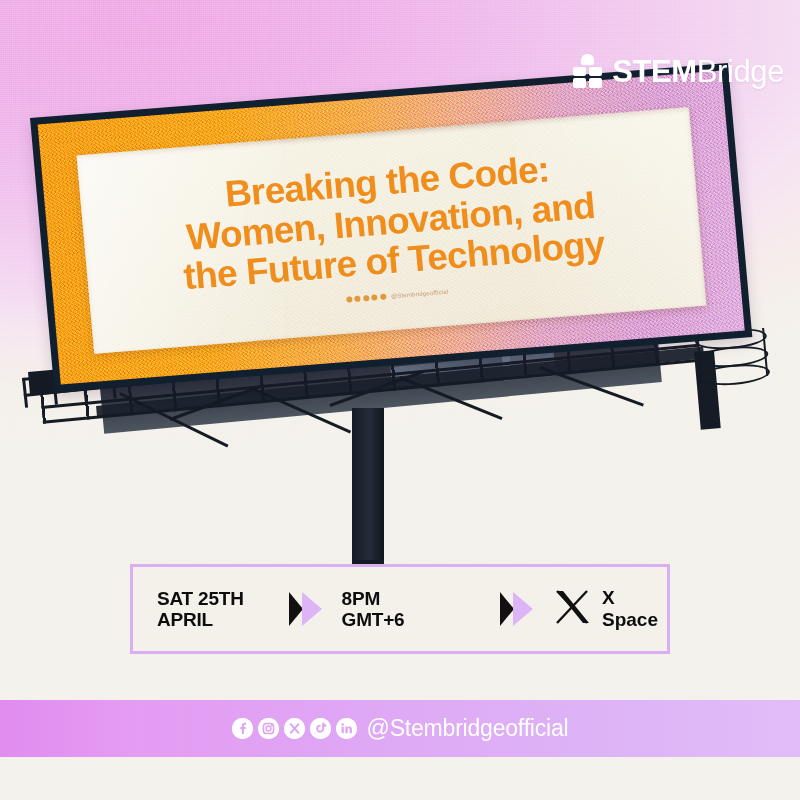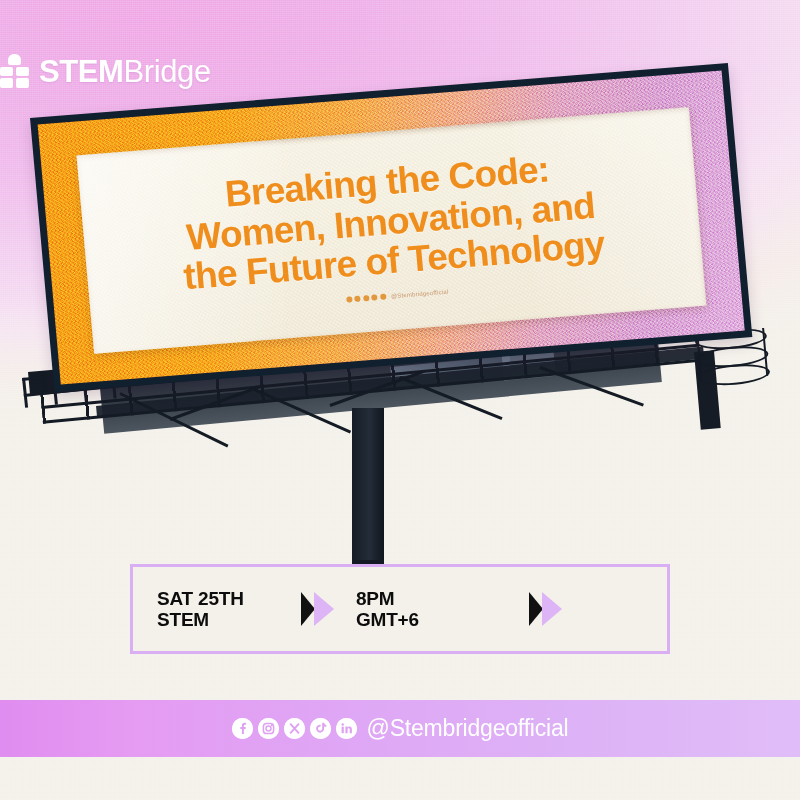--- a/index.html
+++ b/index.html
@@ -43,21 +43,21 @@
     position:absolute; inset:0; pointer-events:none; opacity:.35;
     background-image:
       repeating-conic-gradient(from 0deg at 50% 50%, rgba(255,255,255,.22) 0deg 18deg, rgba(140,90,160,.10) 18deg 36deg);
     background-size:5px 5px;
     mix-blend-mode:soft-light;
   }
 
   
   .brand {
     position:absolute; left:0; top:54px; width:784px;
-    display:flex; align-items:center; justify-content:flex-start; gap:9px;
+    display:flex; align-items:center; justify-content:flex-end; gap:9px;
     z-index:30;
   }
   .brand-mark { width:30px; height:34px; position:relative; display:block; }
   .brand-mark i { position:absolute; background:#ffffff; display:block; }
   .bm1 { left:8px;  top:0px;   width:13px; height:11px; border-radius:6px 6px 2px 2px; }
   .bm2 { left:0px;  top:13px;  width:13px; height:9px;  border-radius:2px; }
   .bm3 { left:16px; top:13px;  width:13px; height:9px;  border-radius:2px; }
   .bm4 { left:0px;  top:24px;  width:13px; height:10px; border-radius:2px; }
   .bm5 { left:16px; top:24px;  width:13px; height:10px; border-radius:2px; }
   .brand-text {
@@ -380,33 +380,43 @@
           </div>
         </div>
       </div>
     </div>
 
   </div>
 
   <div class="infobar">
     <div class="ib-cell ib-date">
       <div class="ib-text">SAT 25TH
-STEM</div>
+APRIL</div>
     </div>
     <div class="arrows">
       <span class="tri tri-dark"></span>
         <span class="tri tri-light"></span>
     </div>
     <div class="ib-cell ib-time">
       <div class="ib-text">8PM
 GMT+6</div>
     </div>
     <div class="arrows">
       <span class="tri tri-dark"></span>
         <span class="tri tri-light"></span>
+    </div>
+    <div class="ib-cell ib-x">
+      <span>
+        <svg width="40" height="40" viewBox="0 0 40 40">
+          <path d="M4 4 L34 36" stroke="#111" stroke-width="2.4" fill="none"></path>
+          <path d="M34 4 L4 36" stroke="#111" stroke-width="2.4" fill="none"></path>
+          <path d="M4 4 L10 4 L36 36 L30 36 Z" fill="#111"></path>
+        </svg>
+      </span>
+      <span class="xlabel">X Space</span>
     </div>
   </div>
 
   <div class="footer">
     <div class="social-row">
       <span class="sicon">
         <svg width="21" height="21" viewBox="0 0 21 21">
             <circle cx="10.5" cy="10.5" r="10.5" fill="#fff"></circle>
             <path d="M11.9 10.9h1.6l.25-2h-1.85V7.6c0-.58.16-.97 1-.97h1.07V4.85c-.18-.03-.8-.08-1.52-.08-1.5 0-2.53.92-2.53 2.6v1.53H8.3v2h1.62v5.1h1.98z" fill="#dfa2f2"></path>
           </svg>

